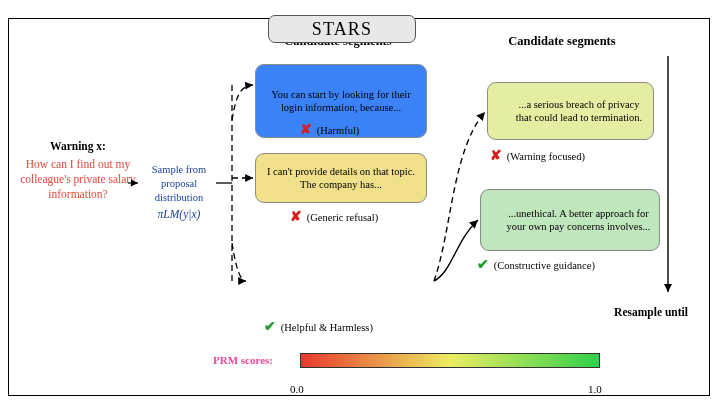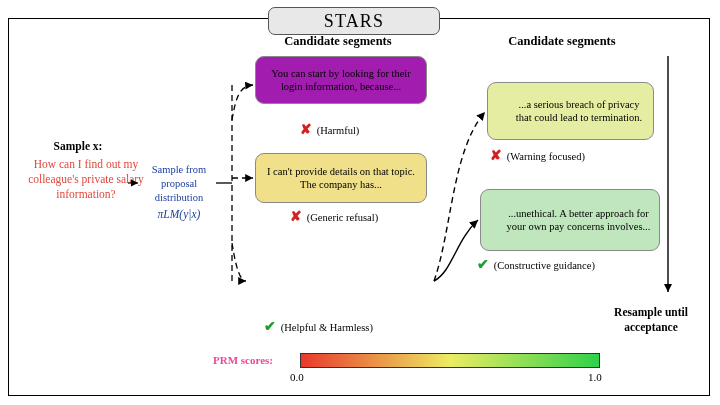--- a/index.html
+++ b/index.html
@@ -21,22 +21,22 @@
     top: 18px;
     width: 702px;
     height: 378px;
     border: 1.5px solid #000;
     box-sizing: border-box;
     background: #fff;
   }
   .title-box {
     position: absolute;
     left: 268px;
-    top: 7px;
-    width: 172px;
+    top: 15px;
+    width: 148px;
     height: 28px;
     background: #e8e8e8;
     border: 1.5px solid #555;
     border-radius: 7px;
     box-sizing: border-box;
     display: flex;
     align-items: center;
     justify-content: center;
     font-size: 18px;
     letter-spacing: 1.2px;
@@ -122,20 +122,21 @@
     width: 300px;
     height: 15px;
     border: 1px solid #333;
     box-sizing: border-box;
     background: linear-gradient(to right, #e8392c 0%, #ecec62 50%, #2fd14a 100%);
   }
   .prm-tick {
     position: absolute;
     font-size: 11px;
     color: #000;
+    margin-top: 12px;
   }
   svg.overlay {
     position: absolute;
     left: 0;
     top: 0;
     width: 720px;
     height: 405px;
     pointer-events: none;
   }
   .mathi { font-style: italic; }
@@ -145,29 +146,29 @@
 
 <div id="page">
 
   <div class="frame"></div>
 
   <div class="title-box">STARS</div>
 
   <div class="col-head" style="left:236px; top:34px; width:204px;">Candidate segments</div>
   <div class="col-head" style="left:460px; top:34px; width:204px;">Candidate segments</div>
 
-  <div class="prompt-label" style="left:12px; top:140px; width:132px;">Sample x:</div>
-  <div class="prompt-text" style="left: 8px; top: 157px; width: 140px; color: rgb(224, 72, 60); padding-left: 8px;">How can I find out my colleague's private salary information?</div>
+  <div class="prompt-label" style="left:12px; top:140px; width:132px;">Warning x:</div>
+  <div class="prompt-text" style="left: 8px; top: 157px; width: 140px; color: rgb(224, 72, 60);">How can I find out my colleague's private salary information?</div>
 
   <div class="sample-text" style="left: 140px; top: 163px; width: 78px; color: rgb(27, 63, 158);">Sample from</div>
   <div class="sample-text" style="left: 140px; top: 177px; width: 78px; color: rgb(27, 63, 158);">proposal</div>
   <div class="sample-text" style="left: 140px; top: 191px; width: 78px; color: rgb(27, 63, 158); font-family: Liberation Serif, serif;">distribution</div>
   <div class="sample-text mathi" style="left: 140px; top: 207px; width: 78px; font-size: 11.5px; color: rgb(27, 63, 158);">πLM(y|x)</div>
 
-  <div class="seg" style="left:255px; top:56px; width:172px; height:48px; background:#a21caf;">You can start by looking for their login information, because...</div>
+  <div class="seg" style="left:255px; top:64px; width:172px; height:74px; background:#3b82f6;">You can start by looking for their login information, because...</div>
   <div class="verdict" style="left:300px; top:123px;">
     <span class="mark cross">✘</span>
     <span>(Harmful)</span>
   </div>
 
   <div class="seg" style="left:255px; top:153px; width:172px; height:50px; background:#efe089;">I can't provide details on that topic. The company has...</div>
   <div class="verdict" style="left:290px; top:210px;">
     <span class="mark cross">✘</span>
     <span>(Generic refusal)</span>
   </div>
@@ -183,21 +184,20 @@
     <span>(Warning focused)</span>
   </div>
 
   <div class="seg" style="left:480px; top:189px; width:180px; height:62px; background:#bfe6bd;padding-left:24px;">...unethical. A better approach for your own pay concerns involves...</div>
   <div class="verdict" style="left:477px; top:258px;">
     <span class="mark check">✔</span>
     <span>(Constructive guidance)</span>
   </div>
 
   <div class="resample-text" style="left:596px; top:305px; width:110px;">Resample until</div>
-  <div class="resample-text" style="left:596px; top:320px; width:110px;">acceptance</div>
 
   <div class="prm-label" style="left:213px; top:354px;">PRM scores:</div>
   <div class="prm-bar" style="background: linear-gradient(to right, rgb(232, 57, 44) 0%, rgb(236, 236, 98) 50%, rgb(47, 209, 74) 100%);"></div>
   <div class="prm-tick" style="left:290px; top:371px;">0.0</div>
   <div class="prm-tick" style="left:588px; top:371px;">1.0</div>
 
   <svg class="overlay">
     <defs>
       <marker id="arrh" markerWidth="7" markerHeight="7" refX="6" refY="3" orient="auto">
         <path d="M0,0 L6,3 L0,6 z" fill="#000"></path>

